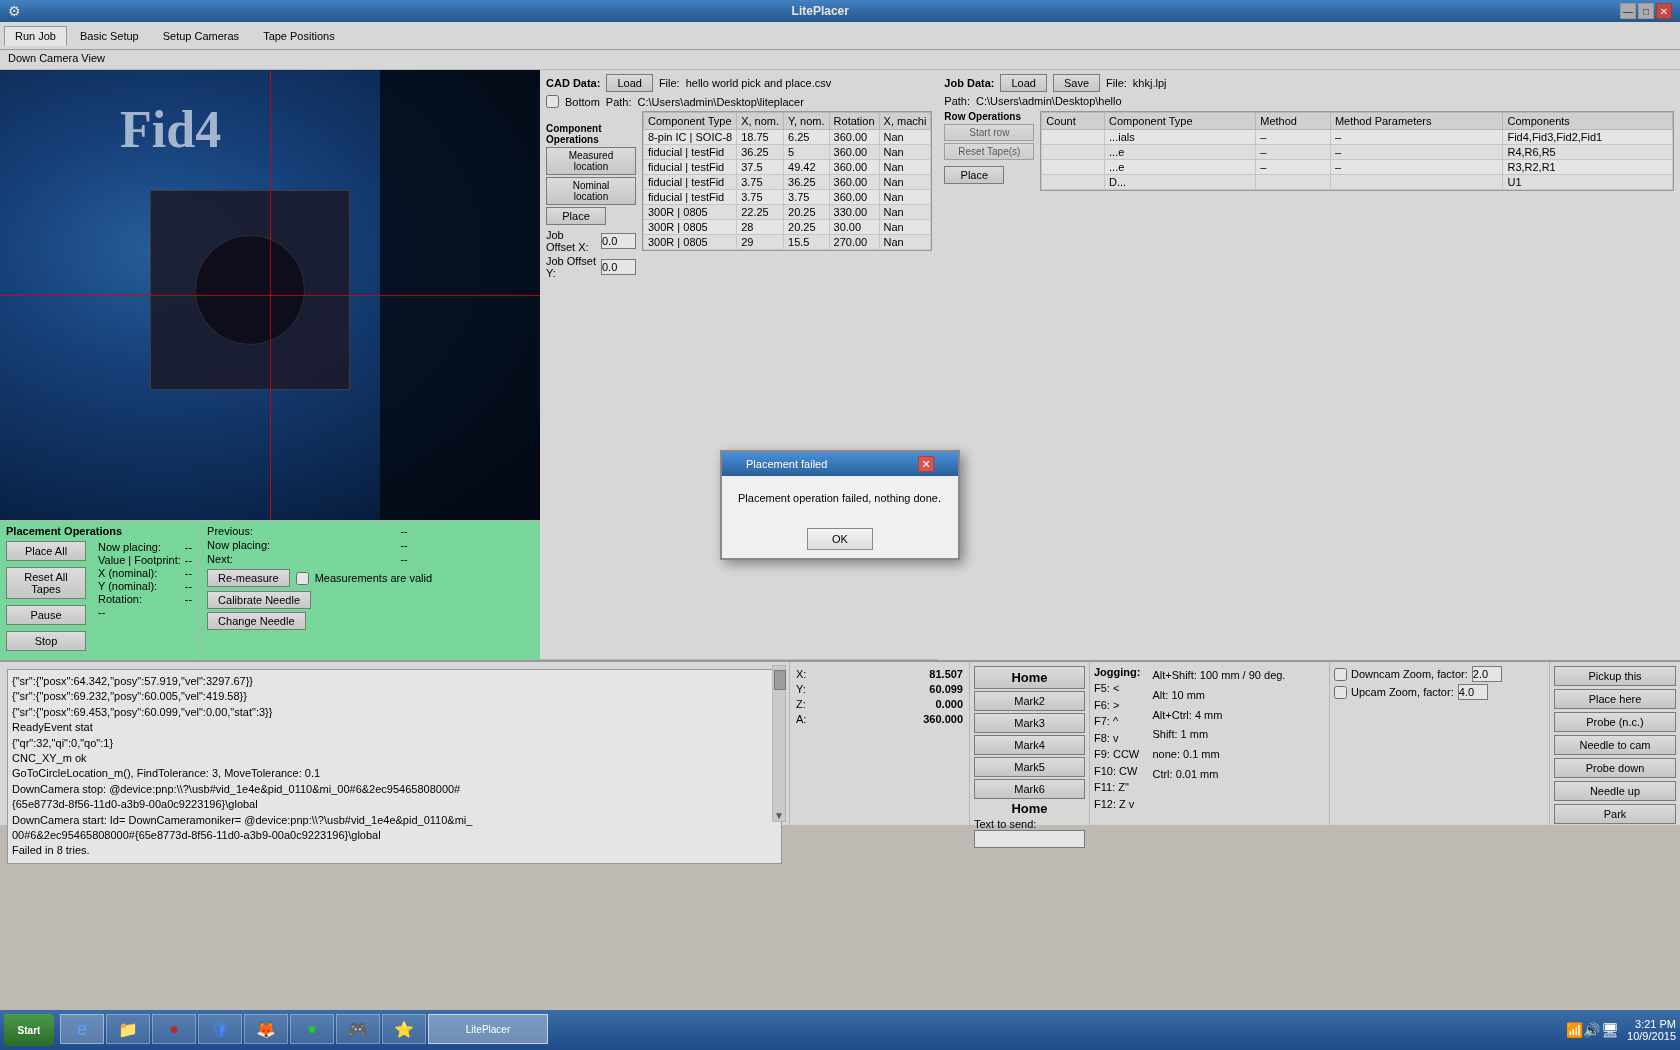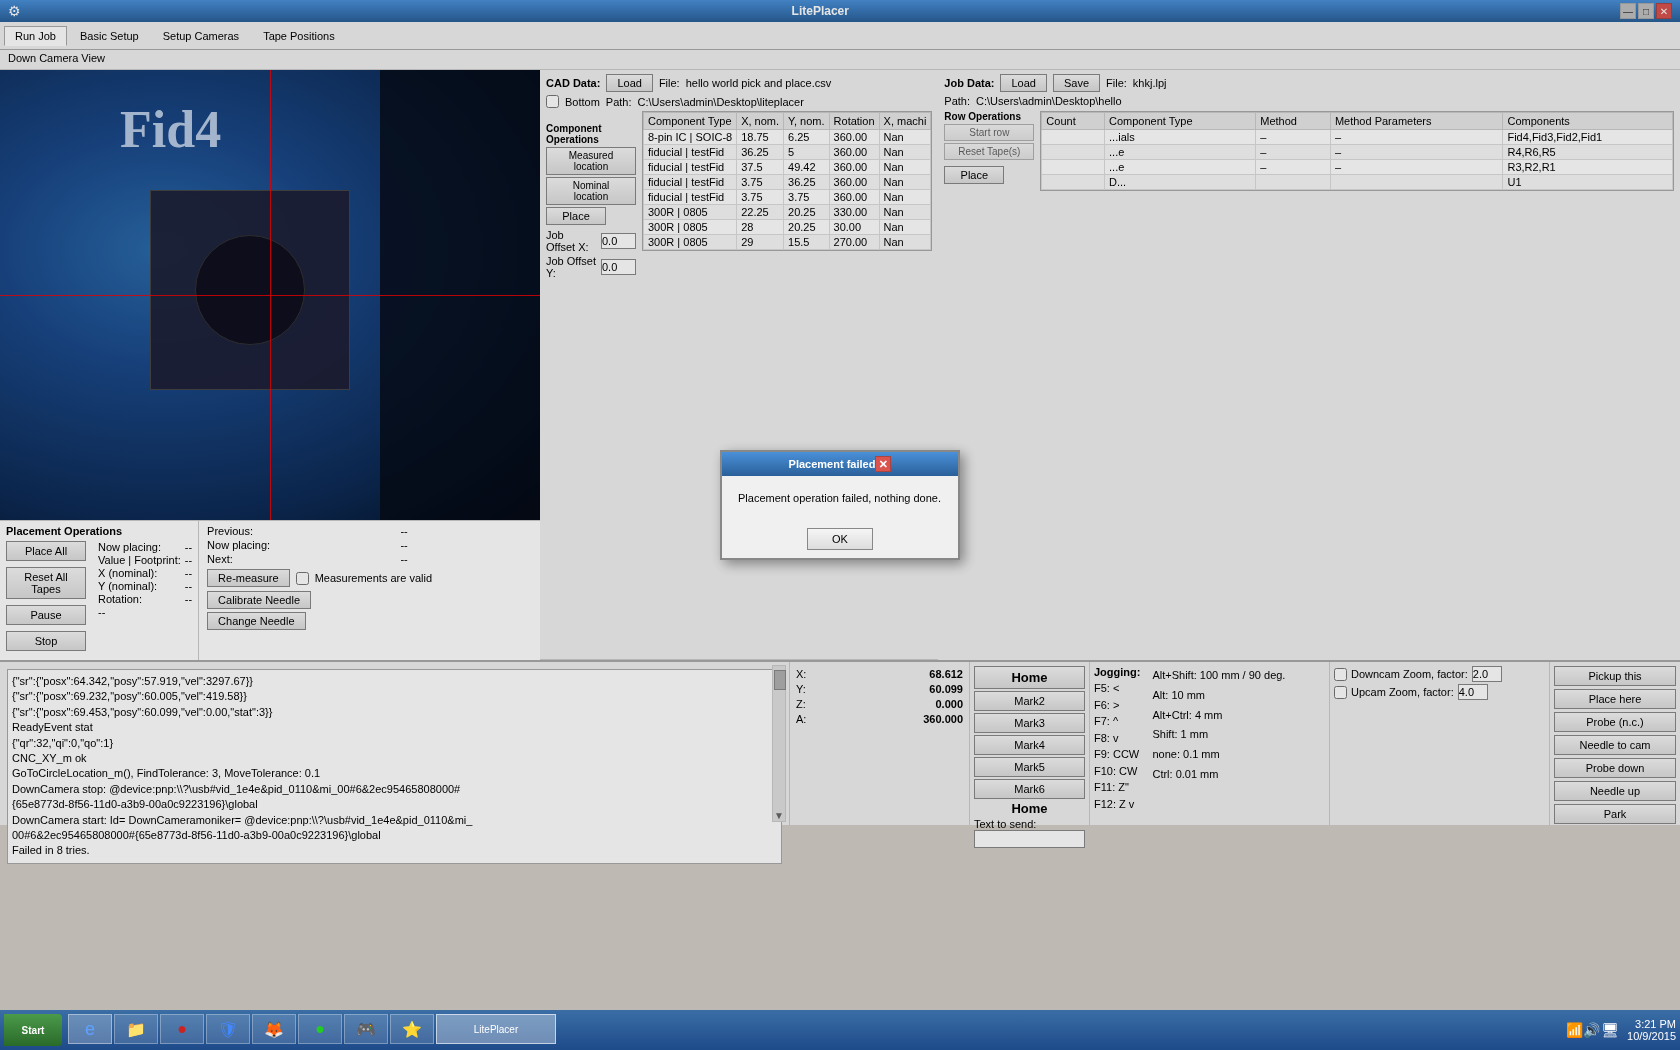--- a/index.html
+++ b/index.html
@@ -47,21 +47,21 @@
     .taskbar-left { display: flex; gap: 2px; }
     .taskbar-right { display: flex; align-items: center; gap: 8px; color: white; font-size: 11px; }
     .taskbar-time { text-align: right; }
 
     
     .checkbox-row { display: flex; align-items: center; gap: 4px; margin-bottom: 2px; font-size: 11px; }
 
     
     .dialog-overlay { position: fixed; top: 0; left: 0; right: 0; bottom: 40px; background: rgba(0,0,0,0.1); display: flex; align-items: center; justify-content: center; z-index: 1000; }
     .dialog { background: #f0f0f0; border: 2px solid #888; width: 240px; box-shadow: 4px 4px 12px rgba(0,0,0,0.4); }
-    .dialog-titlebar { background: linear-gradient(to bottom, #4a90d9, #2a6099); color: white; padding: 4px 0; display: flex; justify-content: center; align-items: center; font-size: 12px; font-weight: bold; }
+    .dialog-titlebar { background: linear-gradient(to bottom, #4a90d9, #2a6099); color: white; padding: 4px 24px; display: flex; justify-content: space-between; align-items: center; font-size: 12px; font-weight: normal; }
     .dialog-close { width: 16px; height: 16px; background: #d9534f; border: 1px solid #a94442; color: white; cursor: pointer; display: flex; align-items: center; justify-content: center; font-size: 11px; }
     .dialog-body { padding: 16px; font-size: 11px; }
     .dialog-footer { padding: 8px; display: flex; justify-content: center; }
     .dialog-ok-btn { padding: 4px 24px; border: 1px solid #888; background: linear-gradient(to bottom, #f5f5f5, #ddd); cursor: pointer; font-size: 11px; }
 
     
     ::-webkit-scrollbar { width: 14px; height: 14px; }
     ::-webkit-scrollbar-track { background: #f0f0f0; border: 1px solid #ccc; }
     ::-webkit-scrollbar-thumb { background: #b0b0b0; border: 1px solid #888; }
     
@@ -101,21 +101,21 @@
       <div style="position:absolute;top:120px;left:150px;width:200px;height:200px;background:rgba(30,30,50,0.9);border:1px solid #444;"></div>
 
       <div style="position:absolute;top:165px;left:195px;width:110px;height:110px;border-radius:50%;background:rgba(15,15,30,0.95);border:1px solid #333;"></div>
 
       <div style="position:absolute;top:0;right:0;width:160px;bottom:0;background:rgba(5,10,20,0.8);"></div>
 
       <div class="camera-crosshair-h"></div>
       <div class="camera-crosshair-v"></div>
     </div>
 
-    <div style="display:flex; height:140px; background:#ffffff; border-top:1px solid #ccc;">
+    <div style="display:flex; height:140px; background:#86efac; border-top:1px solid #ccc;">
       <div style="padding:4px 6px;">
         <div style="font-size:11px;font-weight:bold;margin-bottom:4px;">Placement Operations</div>
         <div style="display:flex;gap:4px;">
           <div style="display:flex;flex-direction:column;gap:3px;">
             <button class="ops-btn">Place All</button>
             <button class="ops-btn">Reset All Tapes</button>
             <button class="ops-btn">Pause</button>
             <button class="ops-btn">Stop</button>
           </div>
           <div style="font-size:11px;margin-left:8px;">
@@ -350,21 +350,21 @@
       </div>
     <div style="position:absolute;right:3px;top:3px;bottom:3px;width:14px;background:#e0e0e0;border:1px solid #ccc;">
       <div style="width:12px;height:20px;background:#b0b0b0;border:1px solid #888;position:absolute;top:4px;left:1px;"></div>
       <div style="position:absolute;bottom:0;left:0;right:0;text-align:center;font-size:10px;color:#666;">▼</div>
     </div>
   </div>
 
   <div style="width:180px;flex-shrink:0;padding:6px;border-right:1px solid #ccc;">
     <div class="coord-row">
       <span class="coord-label">X:</span>
-      <span class="coord-val">68.612</span>
+      <span class="coord-val">81.507</span>
     </div>
     <div class="coord-row">
       <span class="coord-label">Y:</span>
       <span class="coord-val">60.099</span>
     </div>
     <div class="coord-row">
       <span class="coord-label">Z:</span>
       <span class="coord-val">0.000</span>
     </div>
     <div class="coord-row">
@@ -433,21 +433,21 @@
     <button class="action-btn">Needle to cam</button>
     <button class="action-btn">Probe down</button>
     <button class="action-btn">Needle up</button>
     <button class="action-btn">Park</button>
   </div>
 </div>
 
 <div class="taskbar">
   <div class="taskbar-left">
 
-    <div style="background:linear-gradient(to bottom,#4a9a4a,#2a6a2a);width:58px;height:32px;display:flex;align-items:center;justify-content:center;border-radius:0 4px 4px 0;margin-right:4px;cursor:pointer;">
+    <div style="background:linear-gradient(to bottom,#4a9a4a,#2a6a2a);width:50px;height:32px;display:flex;align-items:center;justify-content:center;border-radius:0 4px 4px 0;margin-right:4px;cursor:pointer;">
       <span style="color:white;font-size:10px;font-weight:bold;">Start</span>
     </div>
 
     <div style="background:rgba(255,255,255,0.25);border:1px solid rgba(255,255,255,0.4);width:44px;height:30px;display:flex;align-items:center;justify-content:center;cursor:pointer;">
       <span style="color:#60a0ff;font-size:18px;">e</span>
     </div>
     <div style="background:rgba(255,255,255,0.15);border:1px solid rgba(255,255,255,0.3);width:44px;height:30px;display:flex;align-items:center;justify-content:center;cursor:pointer;">
       <span style="color:#f0c040;font-size:16px;">📁</span>
     </div>
     <div style="background:rgba(255,255,255,0.15);border:1px solid rgba(255,255,255,0.3);width:44px;height:30px;display:flex;align-items:center;justify-content:center;cursor:pointer;">

